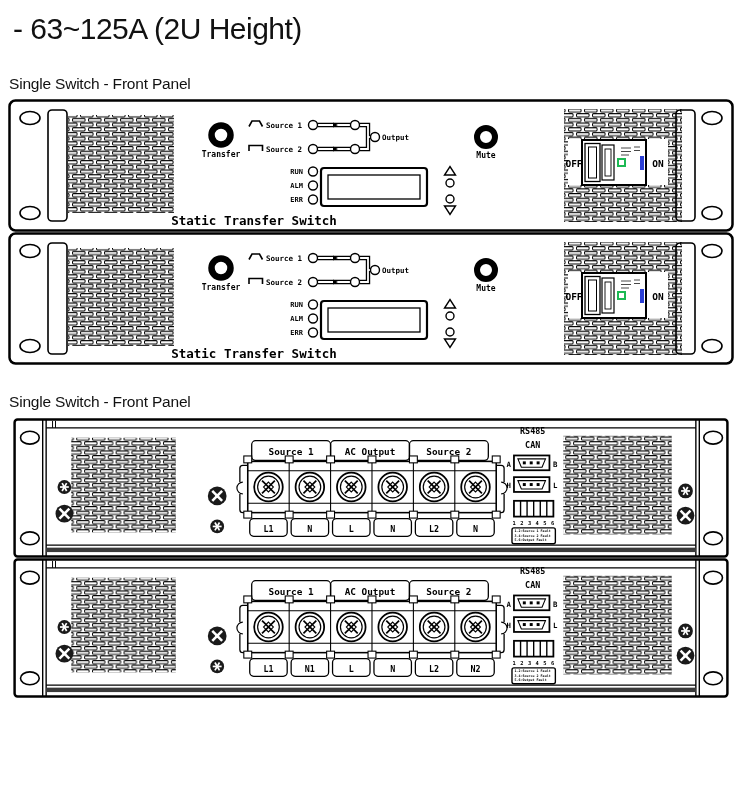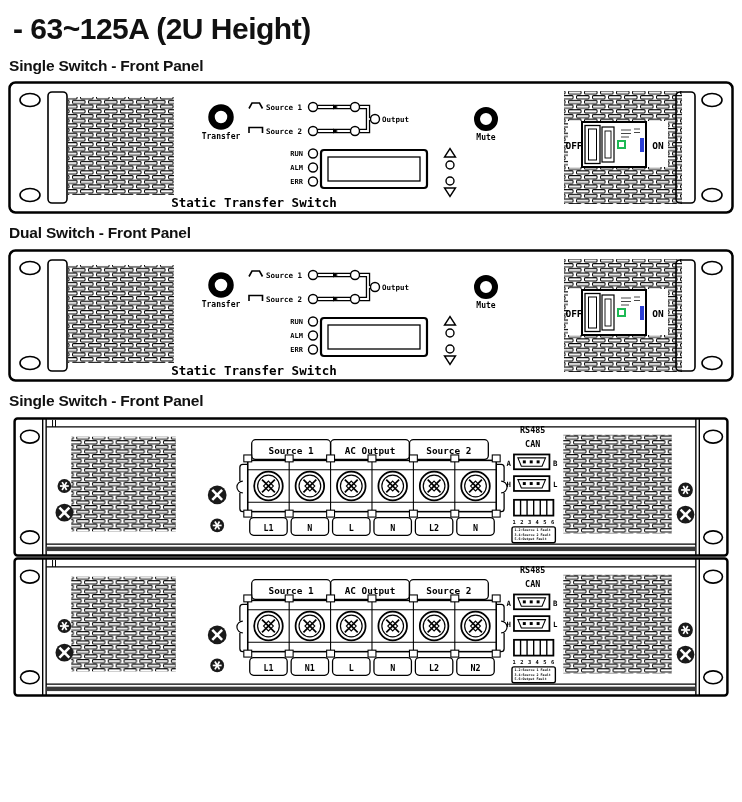--- a/index.html
+++ b/index.html
@@ -1,18 +1,18 @@
 <!DOCTYPE html>
 <html><head>
 <meta charset="utf-8">
 <style>
   html,body{margin:0;padding:0;background:#fff;}
   body{width:742px;height:802px;overflow:hidden;font-family:"Liberation Sans",sans-serif;color:#111;}
-  .page-title{margin:12px 8px 0 13px;font-size:30px;font-weight:700;line-height:1.15;letter-spacing:-0.5px;}
-  .section-title{margin:10px 0 7px 9px;font-size:15.5px;font-weight:700;line-height:1.15;letter-spacing:-0.2px;}
+  .page-title{margin:12px 8px 0 13px;font-size:30px;font-weight:400;line-height:1.15;letter-spacing:-0.5px;}
+  .section-title{margin:28px 0 7px 9px;font-size:15.5px;font-weight:400;line-height:1.15;letter-spacing:-0.2px;}
   svg.panel{display:block;margin-left:8px;}
   svg.panel text{font-family:"DejaVu Sans Mono",monospace;font-weight:700;fill:#000;}
   svg .ln{stroke:#000;fill:none;}
 </style>
 </head>
 <body>
 
 <div class="page-title">- 63~125A (2U Height)</div>
 
 <main id="sections">
@@ -117,21 +117,20 @@
       <line x1="613" y1="52.5" x2="623" y2="52.5"></line>
       <line x1="613" y1="56" x2="621" y2="56"></line>
       <line x1="626" y1="48" x2="632" y2="48"></line>
       <line x1="626" y1="51.5" x2="632" y2="51.5"></line>
     </g>
     <rect x="610" y="60" width="7" height="7" fill="none" stroke="#1db954" stroke-width="2"></rect>
     <rect x="632" y="57" width="4" height="14" fill="#2b3fd6"></rect>
     <text x="650" y="68" font-size="9.5" text-anchor="middle">ON</text>
   </g>
 </svg>
-<div class="section-title">Dual Switch - Front Panel</div>
 <svg class="panel" width="726" height="133" viewBox="0 0 726 133">
   <defs>
     <pattern id="brickF" width="16" height="9.4" patternUnits="userSpaceOnUse">
       <rect x="0.5" y="0.6" width="12.6" height="3.1" rx="1" fill="none" stroke="#000" stroke-width="1"></rect>
       <rect x="-7.5" y="5.3" width="12.6" height="3.1" rx="1" fill="none" stroke="#000" stroke-width="1"></rect>
       <rect x="8.5" y="5.3" width="12.6" height="3.1" rx="1" fill="none" stroke="#000" stroke-width="1"></rect>
     </pattern>
   </defs>
 
   <rect x="1.5" y="1.5" width="723" height="130" rx="6" fill="#fff" stroke="#000" stroke-width="2.5"></rect>

